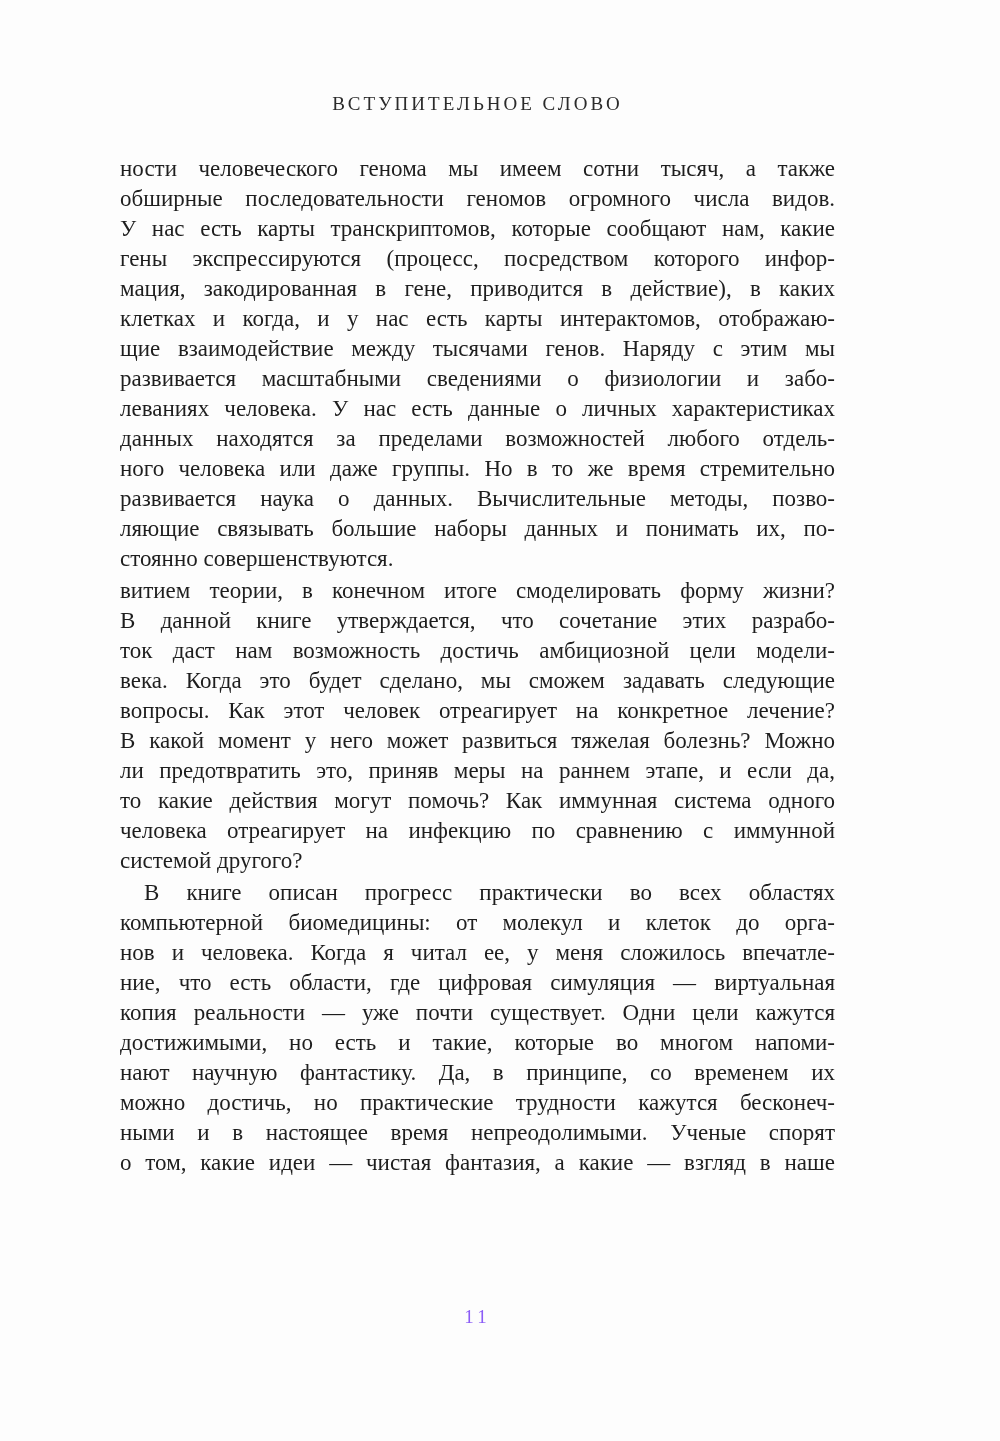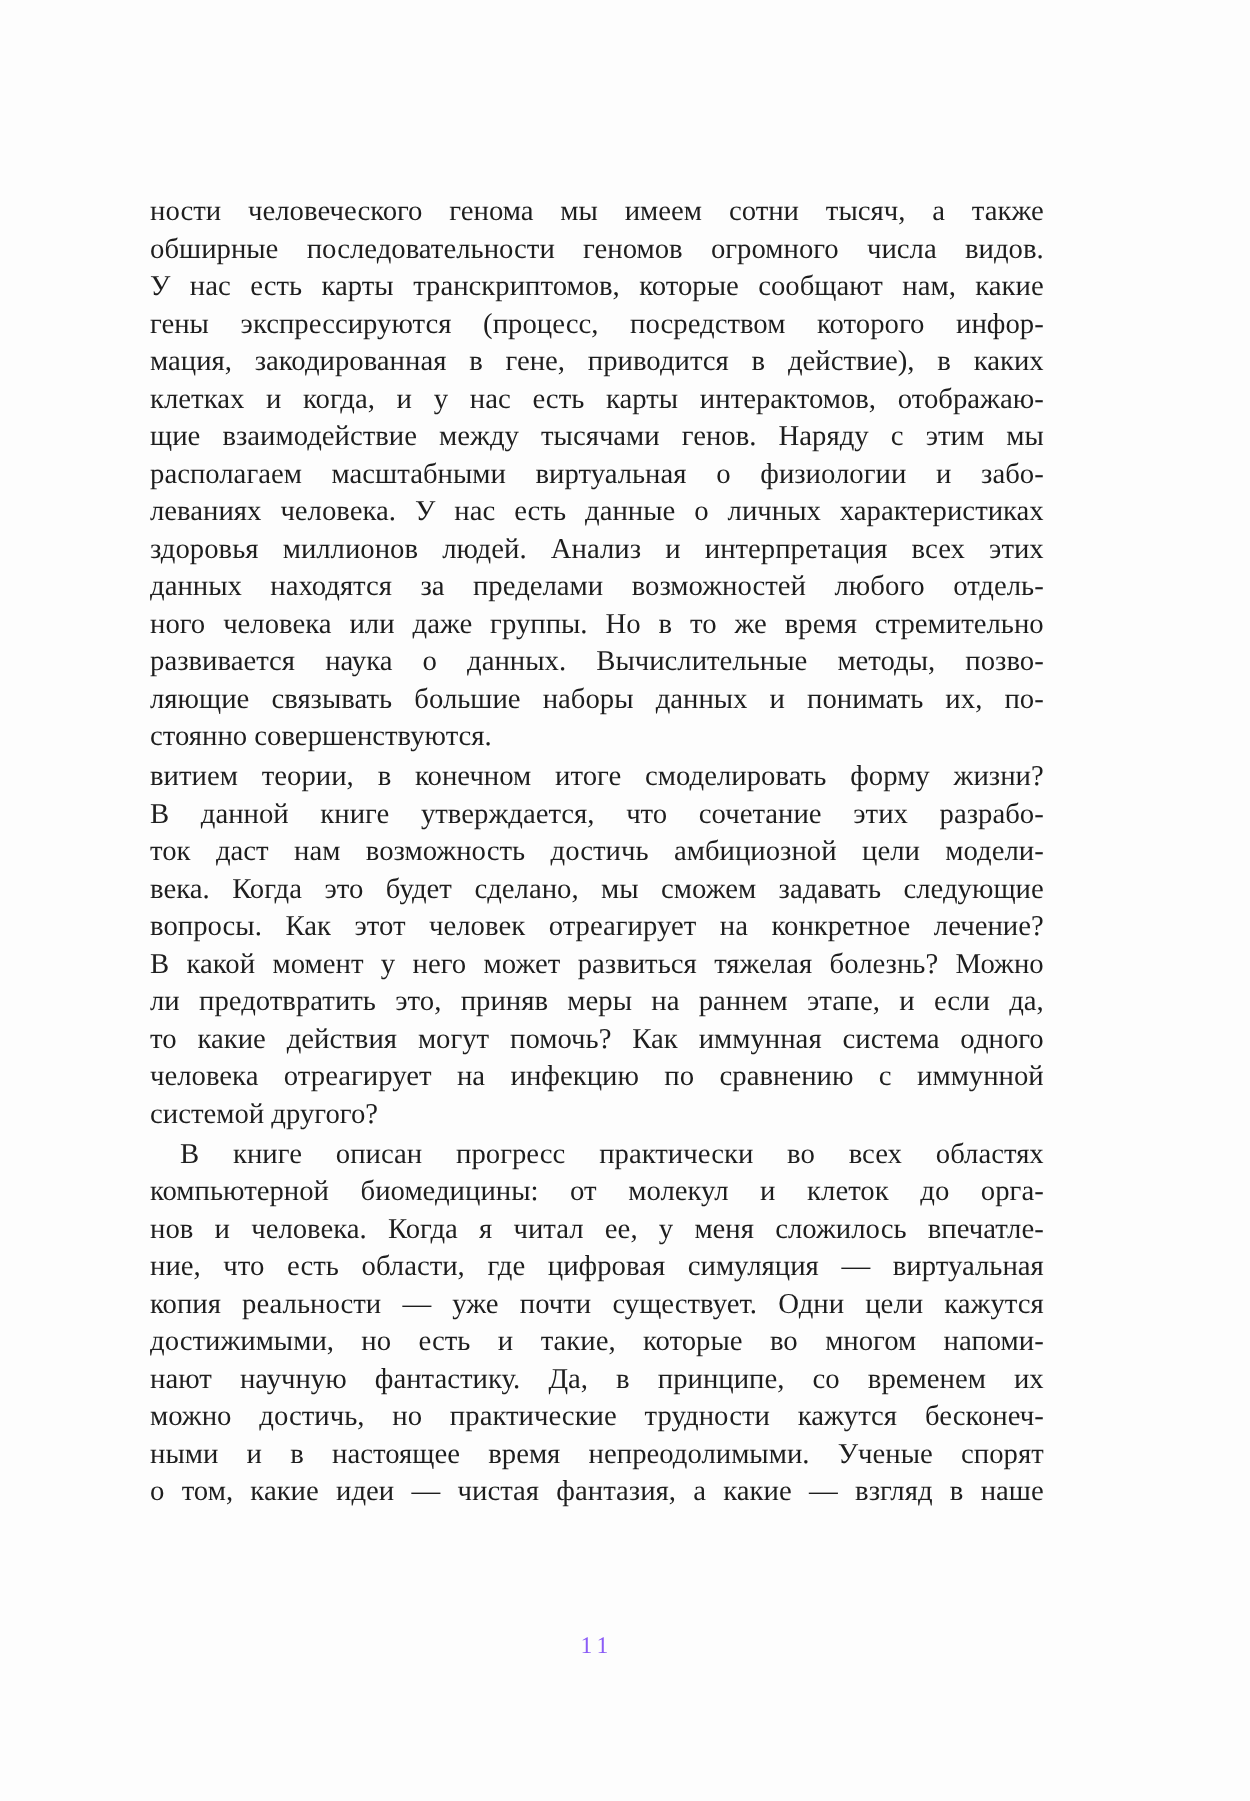--- a/index.html
+++ b/index.html
@@ -69,33 +69,33 @@
     font-size: 19px;
     line-height: 22px;
     letter-spacing: 4px;
     color: #8b5cf6;
   }
 </style>
 </head>
 <body style="background: rgb(253, 253, 253);">
 
 <div class="book-page" style="background: rgb(253, 253, 253);">
+  <div class="running-header">ВСТУПИТЕЛЬНОЕ СЛОВО</div>
 
   <div class="body-text" style="color: rgb(30, 30, 30);">
       <div class="paragraph">
         <div class="line">ности человеческого генома мы имеем сотни тысяч, а также</div>
         <div class="line">обширные последовательности геномов огромного числа видов.</div>
         <div class="line">У нас есть карты транскриптомов, которые сообщают нам, какие</div>
         <div class="line">гены экспрессируются (процесс, посредством которого инфор-</div>
         <div class="line">мация, закодированная в гене, приводится в действие), в каких</div>
         <div class="line">клетках и когда, и у нас есть карты интерактомов, отображаю-</div>
         <div class="line">щие взаимодействие между тысячами генов. Наряду с этим мы</div>
-        <div class="line">располагаем масштабными виртуальная о физиологии и забо-</div>
+        <div class="line">развивается масштабными сведениями о физиологии и забо-</div>
         <div class="line">леваниях человека. У нас есть данные о личных характеристиках</div>
-        <div class="line">здоровья миллионов людей. Анализ и интерпретация всех этих</div>
         <div class="line">данных находятся за пределами возможностей любого отдель-</div>
         <div class="line">ного человека или даже группы. Но в то же время стремительно</div>
         <div class="line">развивается наука о данных. Вычислительные методы, позво-</div>
         <div class="line">ляющие связывать большие наборы данных и понимать их, по-</div>
         <div class="line endline">стоянно совершенствуются.</div>
       </div>
       <div class="paragraph">
         <div class="line">витием теории, в конечном итоге смоделировать форму жизни?</div>
         <div class="line">В данной книге утверждается, что сочетание этих разрабо-</div>
         <div class="line">ток даст нам возможность достичь амбициозной цели модели-</div>

